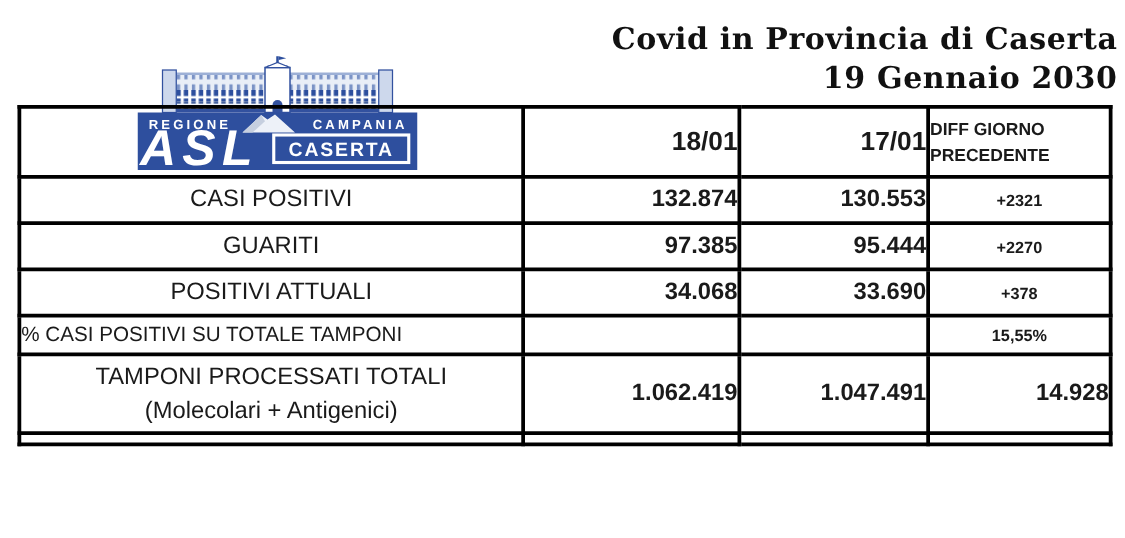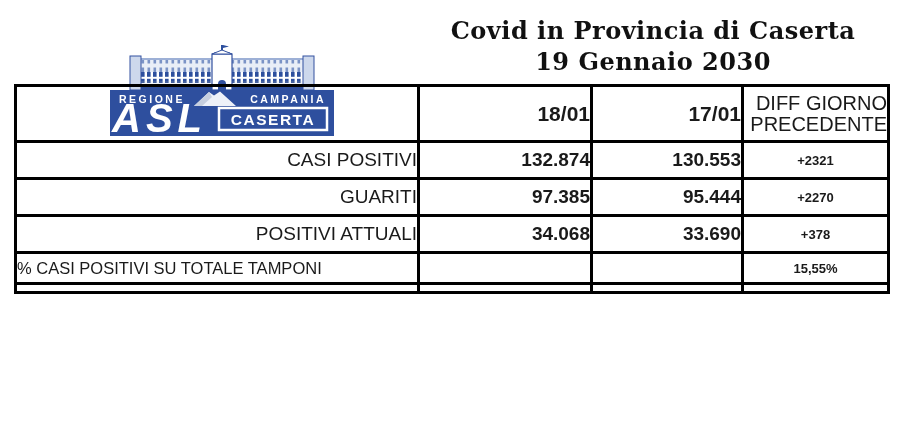--- a/index.html
+++ b/index.html
@@ -12,21 +12,21 @@
     overflow: hidden;
     color: #1a1a1a;
   }
 
   
   .title {
     position: absolute;
     left: 412px;
     top: 15px;
     width: 482px;
-    text-align: center;
+    text-align: right;
     font-family: "DejaVu Serif", serif;
     font-weight: bold;
     font-size: 24px;
     line-height: 31px;
     color: #111111;
     letter-spacing: 0.5px;
   }
 
   
   .logo {
@@ -53,28 +53,28 @@
     vertical-align: middle;
     overflow: hidden;
   }
   td.blank { border: none; background: transparent; }
   td.hdate {
     text-align: right;
     font-weight: bold;
     font-size: 21px;
   }
   td.hdiff {
-    text-align: right;
-    font-weight: normal;
-    font-size: 20px;
+    text-align: left;
+    font-weight: bold;
+    font-size: 14px;
     line-height: 21px;
     padding: 0 14px;
   }
   td.lbl {
-    text-align: right;
+    text-align: center;
     font-size: 19px;
     padding-left: 8px;
   }
   td.lbl-small {
     text-align: left;
     font-size: 16.5px;
     padding-left: 8px;
   }
   td.lbl-center {
     text-align: center;
@@ -191,20 +191,29 @@
       <td class="diff">+378</td>
     </tr>
 
     <tr class="r-pct">
       <td class="lbl-small">% CASI POSITIVI SU TOTALE TAMPONI</td>
       <td class="num"></td>
       <td class="num"></td>
       <td class="diff">15,55%</td>
     </tr>
 
+    <tr class="r-tamp">
+      <td class="lbl-center">
+        <div>TAMPONI PROCESSATI TOTALI</div>
+        <div>(Molecolari + Antigenici)</div>
+      </td>
+      <td class="num">1.062.419</td>
+      <td class="num">1.047.491</td>
+      <td class="num">14.928</td>
+    </tr>
 
     <tr class="r-stub">
       <td></td>
       <td></td>
       <td></td>
       <td></td>
     </tr>
   </tbody>
     </table>
 

